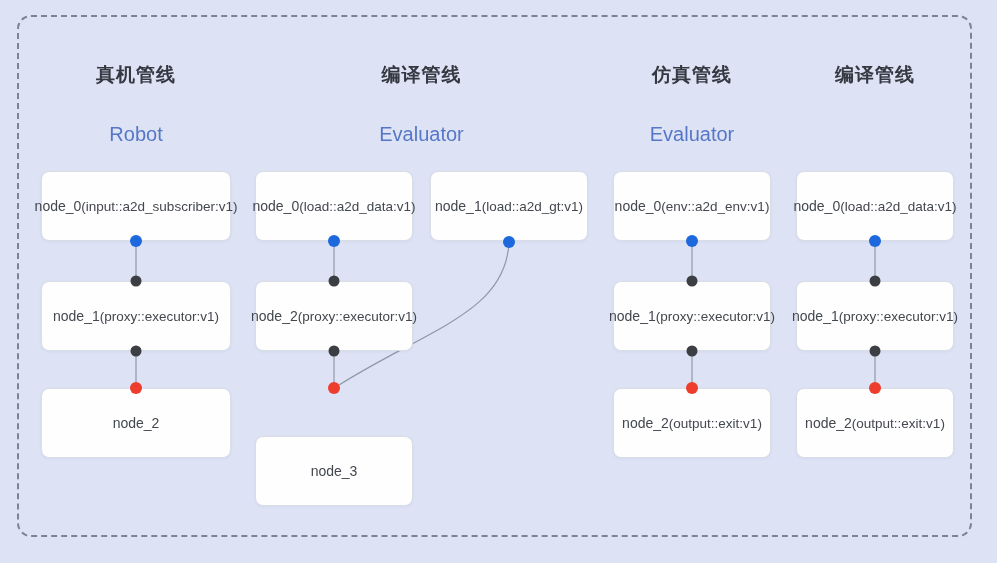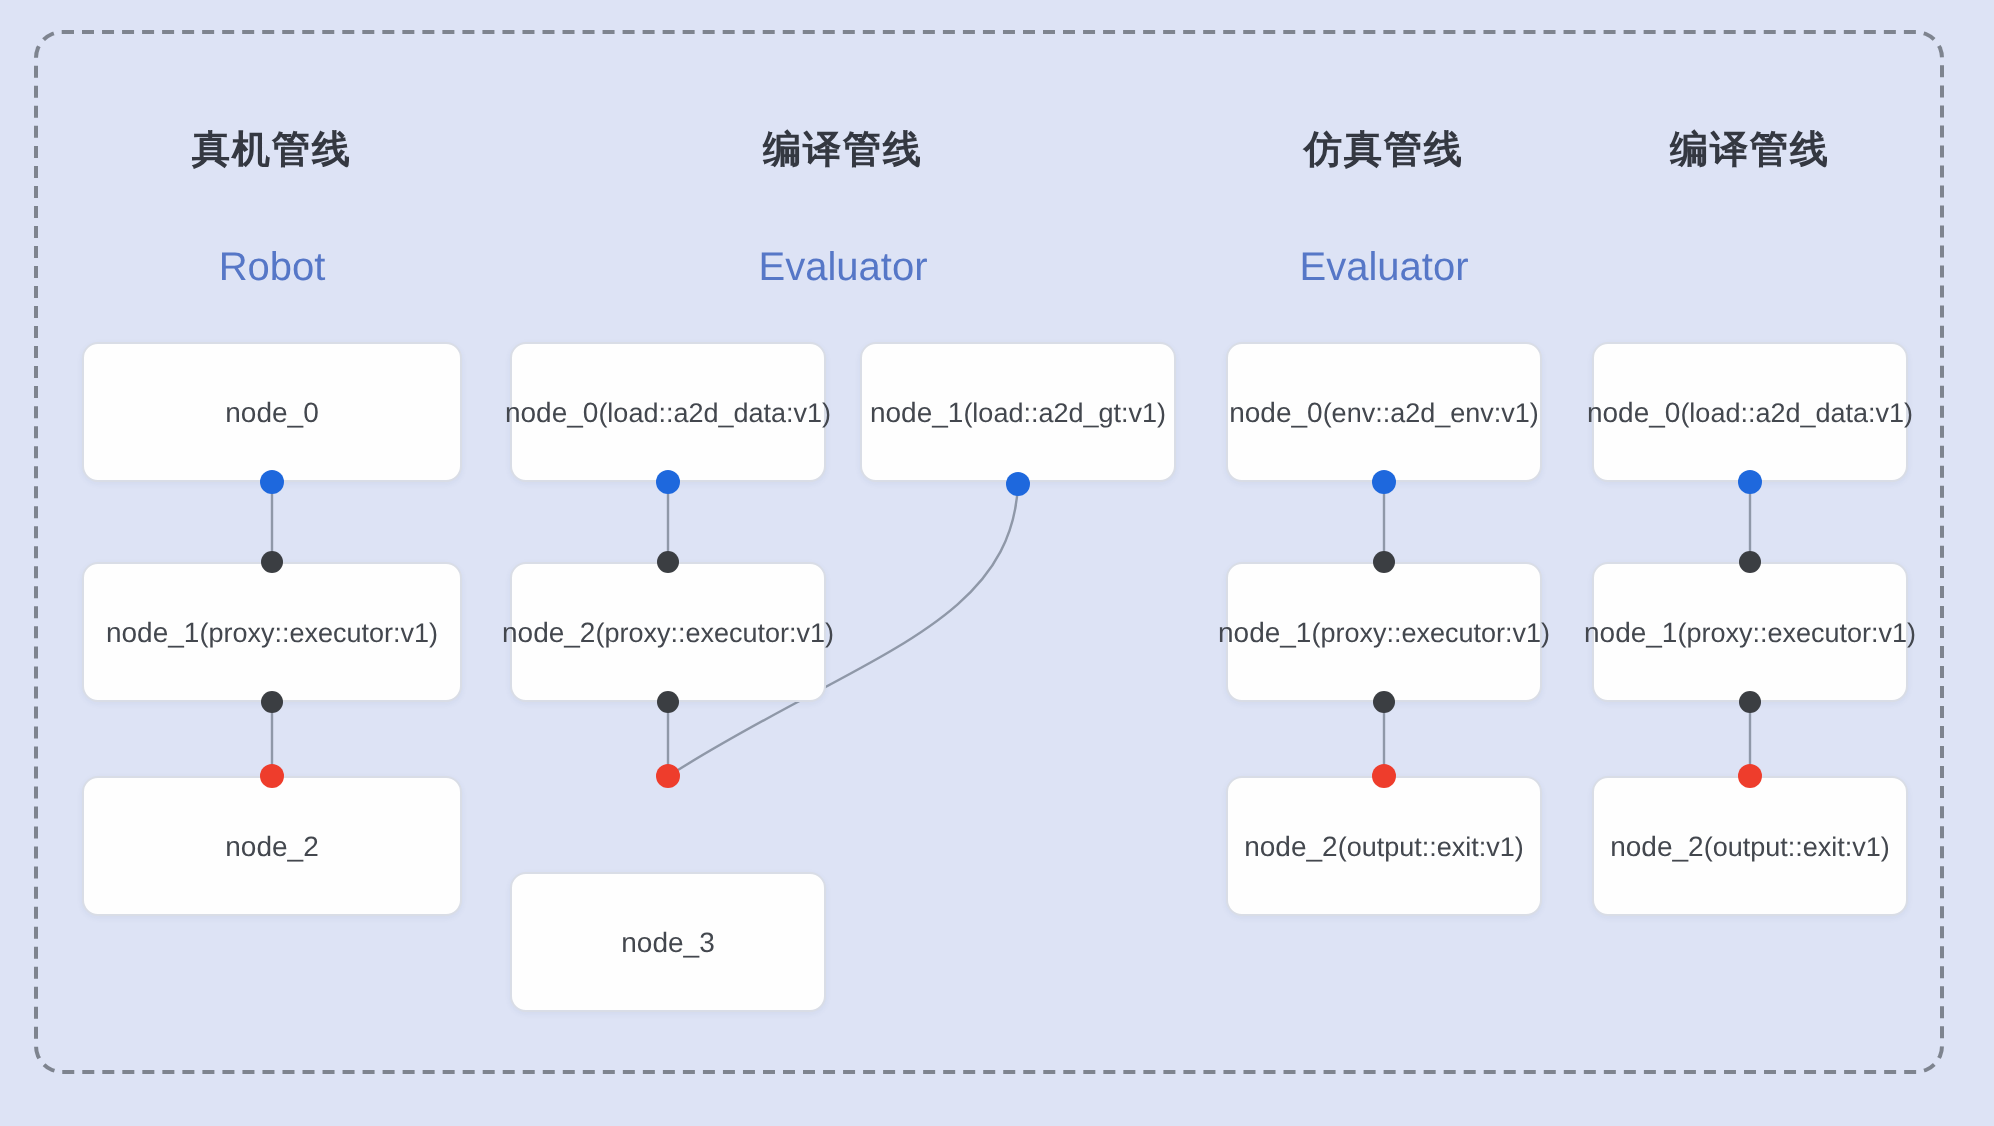--- a/index.html
+++ b/index.html
@@ -109,20 +109,21 @@
   <div class="col-title-zh" style="left:255px; width:333px;">编译管线</div>
   <div class="col-title-en" style="left:255px; width:333px;">Evaluator</div>
 
   <div class="col-title-zh" style="left:613px; width:158px;">仿真管线</div>
   <div class="col-title-en" style="left:613px; width:158px;">Evaluator</div>
 
   <div class="col-title-zh" style="left:796px; width:158px;">编译管线</div>
 
   <div class="card" style="left:41px; top:171px; width:190px;">
     <div class="node-name">node_0</div>
+    <div class="node-detail">(input::a2d_subscriber:v1)</div>
   </div>
   <div class="card" style="left:41px; top:281px; width:190px;">
     <div class="node-name">node_1</div>
     <div class="node-detail">(proxy::executor:v1)</div>
   </div>
   <div class="card" style="left:41px; top:388px; width:190px;">
     <div class="node-name">node_2</div>
   </div>
 
   <div class="card" style="left:255px; top:171px; width:158px;">

